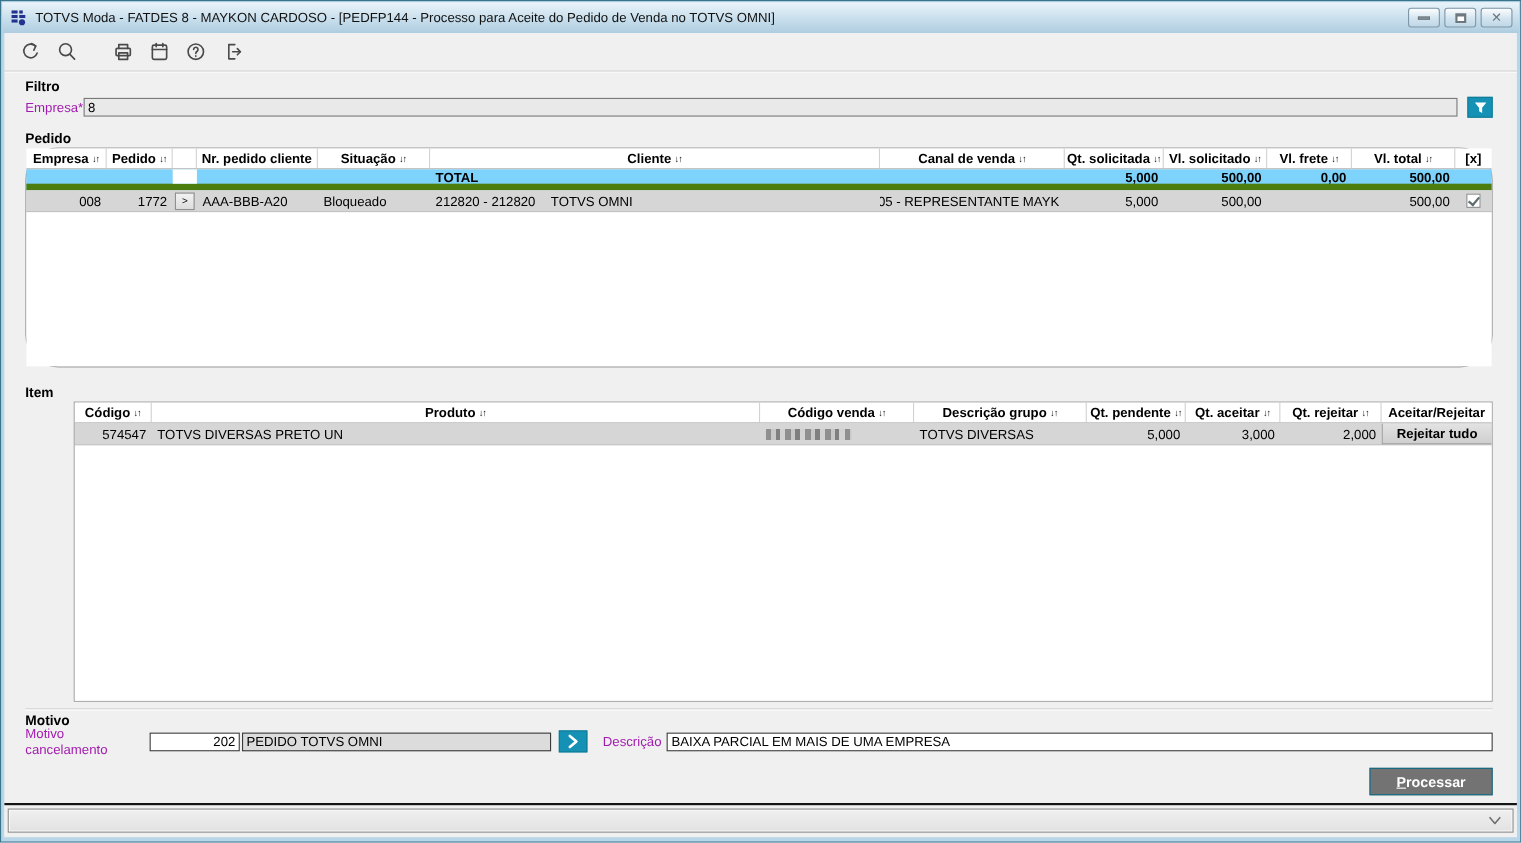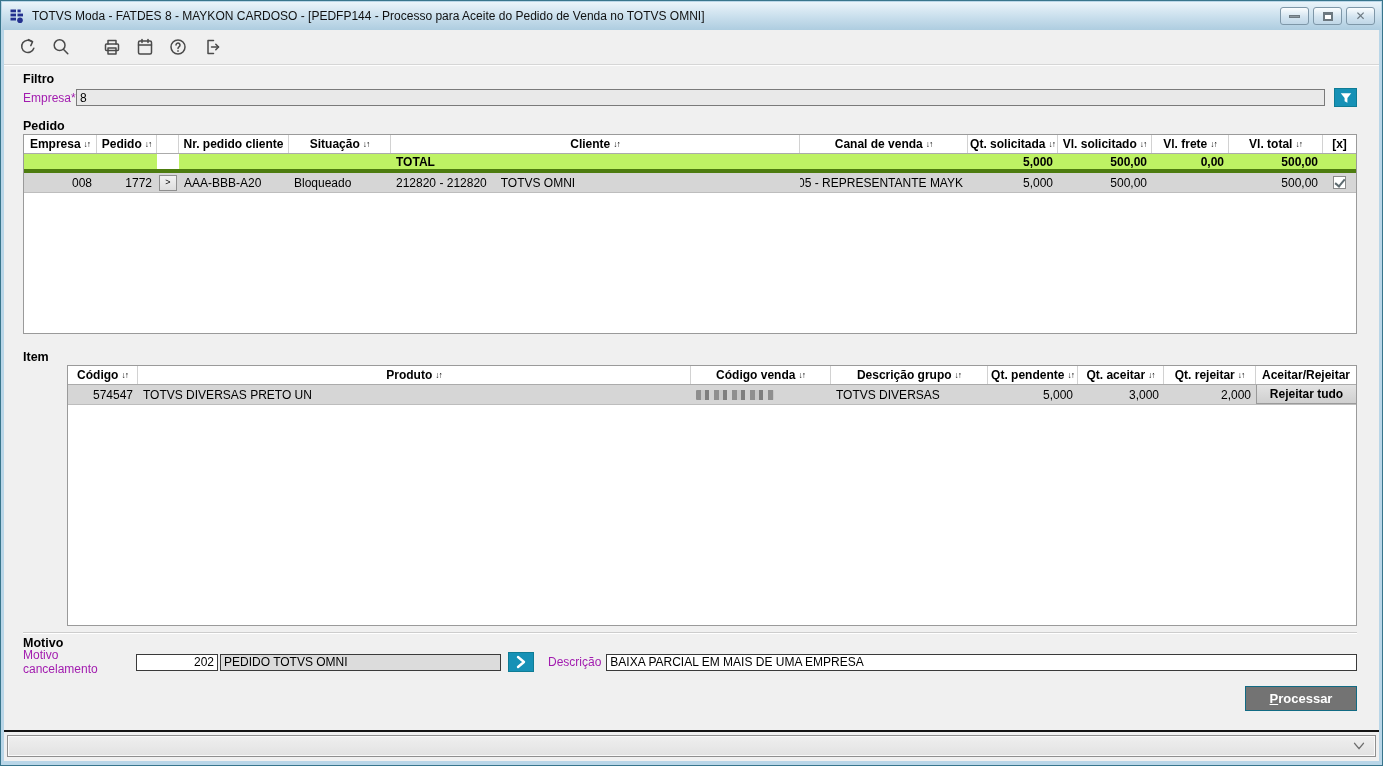--- a/index.html
+++ b/index.html
@@ -28,52 +28,52 @@
   
   .app { flex:1; margin:0 3px; background:#F0F0F0; display:flex; flex-direction:column; min-height:0; }
   .toolbar {
     height:35px; flex:0 0 auto; display:flex; align-items:center; gap:9px;
     padding:0 12px; border-bottom:1px solid #D6D6D6; box-shadow:0 1px 0 #FDFDFD;
   }
   .tool { width:24px; height:24px; display:flex; align-items:center; justify-content:center; cursor:default; }
   .tool svg { stroke:#4A4A4A; fill:none; stroke-width:1.5; stroke-linecap:round; stroke-linejoin:round; }
   .tool.gap { margin-left:18px; }
   
-  .content { flex:1; min-height:0; display:flex; flex-direction:column; padding:3px 22px 16px 19px; }
+  .content { flex:1; min-height:0; display:flex; flex-direction:column; padding:3px 22px 4px 19px; }
   .rule { height:2px; border-top:1px solid #CDCDCD; border-bottom:1px solid #FFFFFF; margin-top:6px; }
   .sec-title { font-size:12.5px; font-weight:bold; color:#000; margin-top:4px; }
   
   .filtro-row { display:flex; align-items:center; margin-top:2px; }
   .lbl { font-size:12px; color:#a21caf; }
   .filtro-row .lbl { width:53px; flex:0 0 auto; }
   .inp {
     height:17px; font-size:12px; font-family:inherit; padding:0 3px;
     border:1px solid #7A7A7A; background:#E9E9E9; color:#000;
   }
   .empresa-inp { flex:1; }
   .sq-btn {
     width:23px; height:19px; border:1px solid #0F7C95; background:#1691B6;
     display:flex; align-items:center; justify-content:center; margin-left:9px; cursor:pointer; flex:0 0 auto;
   }
   
   .tbl { border:1px solid #9A9A9A; background:#fff; display:flex; flex-direction:column; margin-top:1px; }
-  .tbl-pedido { height:200px; flex:0 0 auto; }
+  .tbl-pedido { height:200px; flex:0 0 auto;border-radius:30px; }
   .tbl-item { flex:1; min-height:0;margin-left:44px; }
   .trow { display:grid; align-items:stretch; flex:0 0 auto; }
   .grid-pedido { grid-template-columns:73px 60px 22px 110px 102px 1fr 168px 90px 94px 77px 94px 33px; }
   .grid-item   { grid-template-columns:70px 1fr 140px 157px 90px 86px 92px 100px; }
   .cell {
     font-size:12px; padding:0 5px; display:flex; align-items:center;
     white-space:nowrap; overflow:hidden; min-width:0;
   }
   .thead { height:19px; border-bottom:1px solid #ABABAB; background:#fff; }
   .thead .cell { font-weight:bold; justify-content:center; border-right:1px solid #D2D2D2; cursor:default; }
   .thead .cell:last-child { border-right:none; }
   .sort { font-size:8.5px; font-weight:bold; margin-left:3px; letter-spacing:-1px; }
-  .total-row { height:19px; background:#bef264; border-bottom:4px solid #4d7c0f; font-weight:bold; }
+  .total-row { height:19px; background:#7dd3fc; border-bottom:6px solid #4d7c0f; font-weight:bold; }
   .total-row .cell { font-weight:bold; }
   .data-row { height:20px; background:#D6D6D6; border-bottom:1px solid #BDBDBD; cursor:default; }
   .al-r { justify-content:flex-end; }
   .al-l { justify-content:flex-start; }
   .al-c { justify-content:center; }
   .btn-cell-bg { background:#FFFFFF; }
   .expand-btn {
     width:18px; height:16px; margin:0 auto; font-size:9px; line-height:1;
     border:1px solid #8F8F8F; background:linear-gradient(#F2F2F2,#DDDDDD); cursor:pointer;
   }

